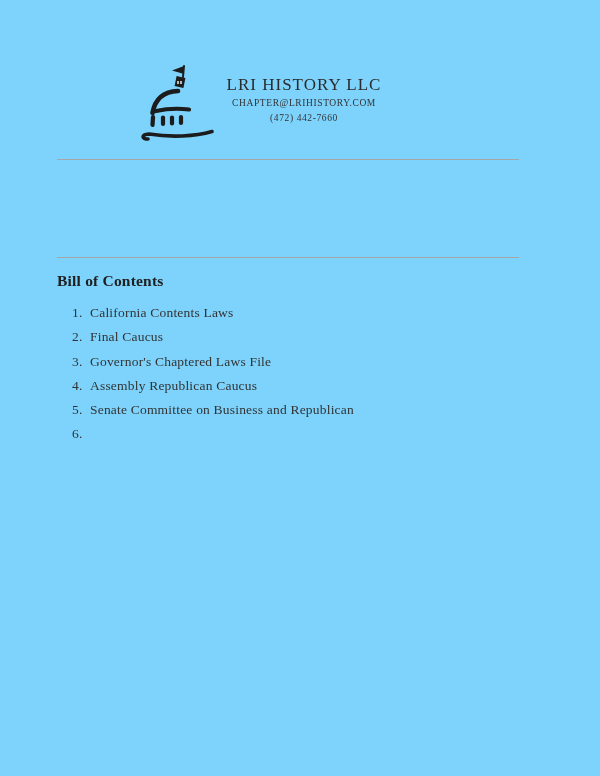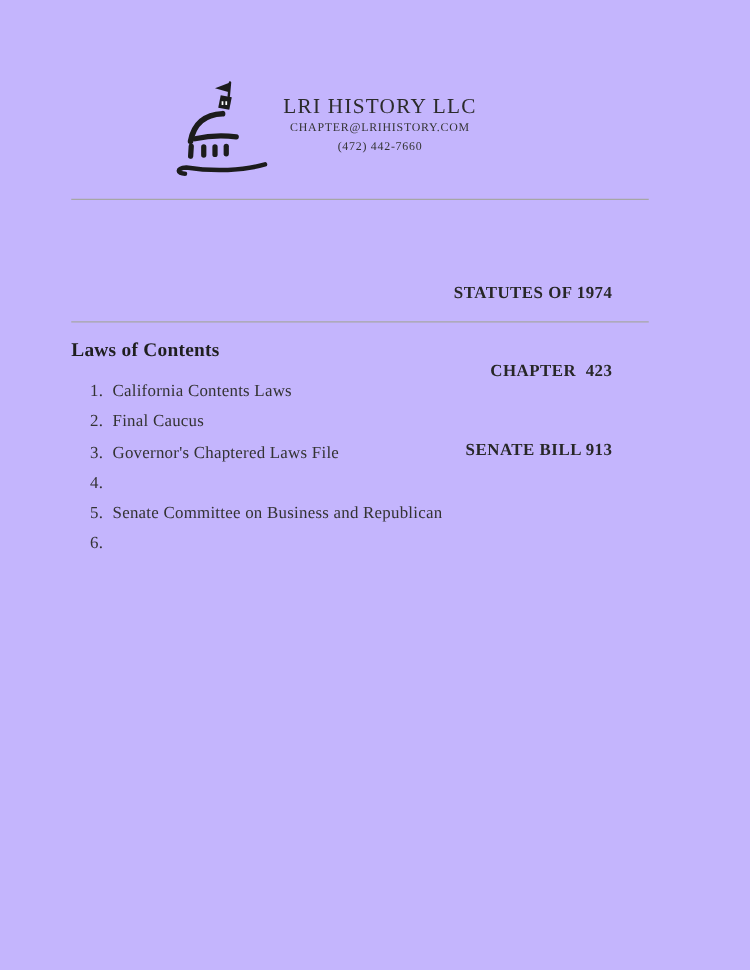--- a/index.html
+++ b/index.html
@@ -8,21 +8,21 @@
     width: 600px;
     height: 776px;
     background: #ffffff;
     font-family: "Liberation Serif", serif;
     overflow: hidden;
   }
   .page {
     position: relative;
     width: 600px;
     height: 776px;
-    background: #c4b5fd;
+    background: #7dd3fc;
   }
   
   .logo {
     position: absolute;
     left: 135px;
     top: 58px;
     width: 85px;
     height: 90px;
   }
   .header-text {
@@ -131,45 +131,41 @@
   </div>
 
   <div class="header-text">
     <div class="company-name">LRI HISTORY LLC</div>
     <div class="contact-line">CHAPTER@LRIHISTORY.COM</div>
     <div class="contact-line">(472) 442-7660</div>
   </div>
 
   <div class="rule rule-top"></div>
 
-  <div class="bill-info">
-    <div>STATUTES OF 1974</div>
-    <div>CHAPTER  423</div>
-    <div>SENATE BILL 913</div>
-  </div>
 
   <div class="rule rule-bottom"></div>
 
-  <div class="toc-heading">Laws of Contents</div>
+  <div class="toc-heading">Bill of Contents</div>
 
   <ol class="toc-list">
     <li class="toc-item">
       <span class="toc-num">1.</span>
       <span class="toc-label">California Contents Laws</span>
     </li>
     <li class="toc-item">
       <span class="toc-num">2.</span>
       <span class="toc-label">Final Caucus</span>
     </li>
     <li class="toc-item">
       <span class="toc-num">3.</span>
       <span class="toc-label">Governor's Chaptered Laws File</span>
     </li>
     <li class="toc-item">
       <span class="toc-num">4.</span>
+      <span class="toc-label">Assembly Republican Caucus</span>
     </li>
     <li class="toc-item">
       <span class="toc-num">5.</span>
       <span class="toc-label">Senate Committee on Business and Republican</span>
     </li>
     <li class="toc-item">
       <span class="toc-num">6.</span>
     </li>
   </ol>
 

